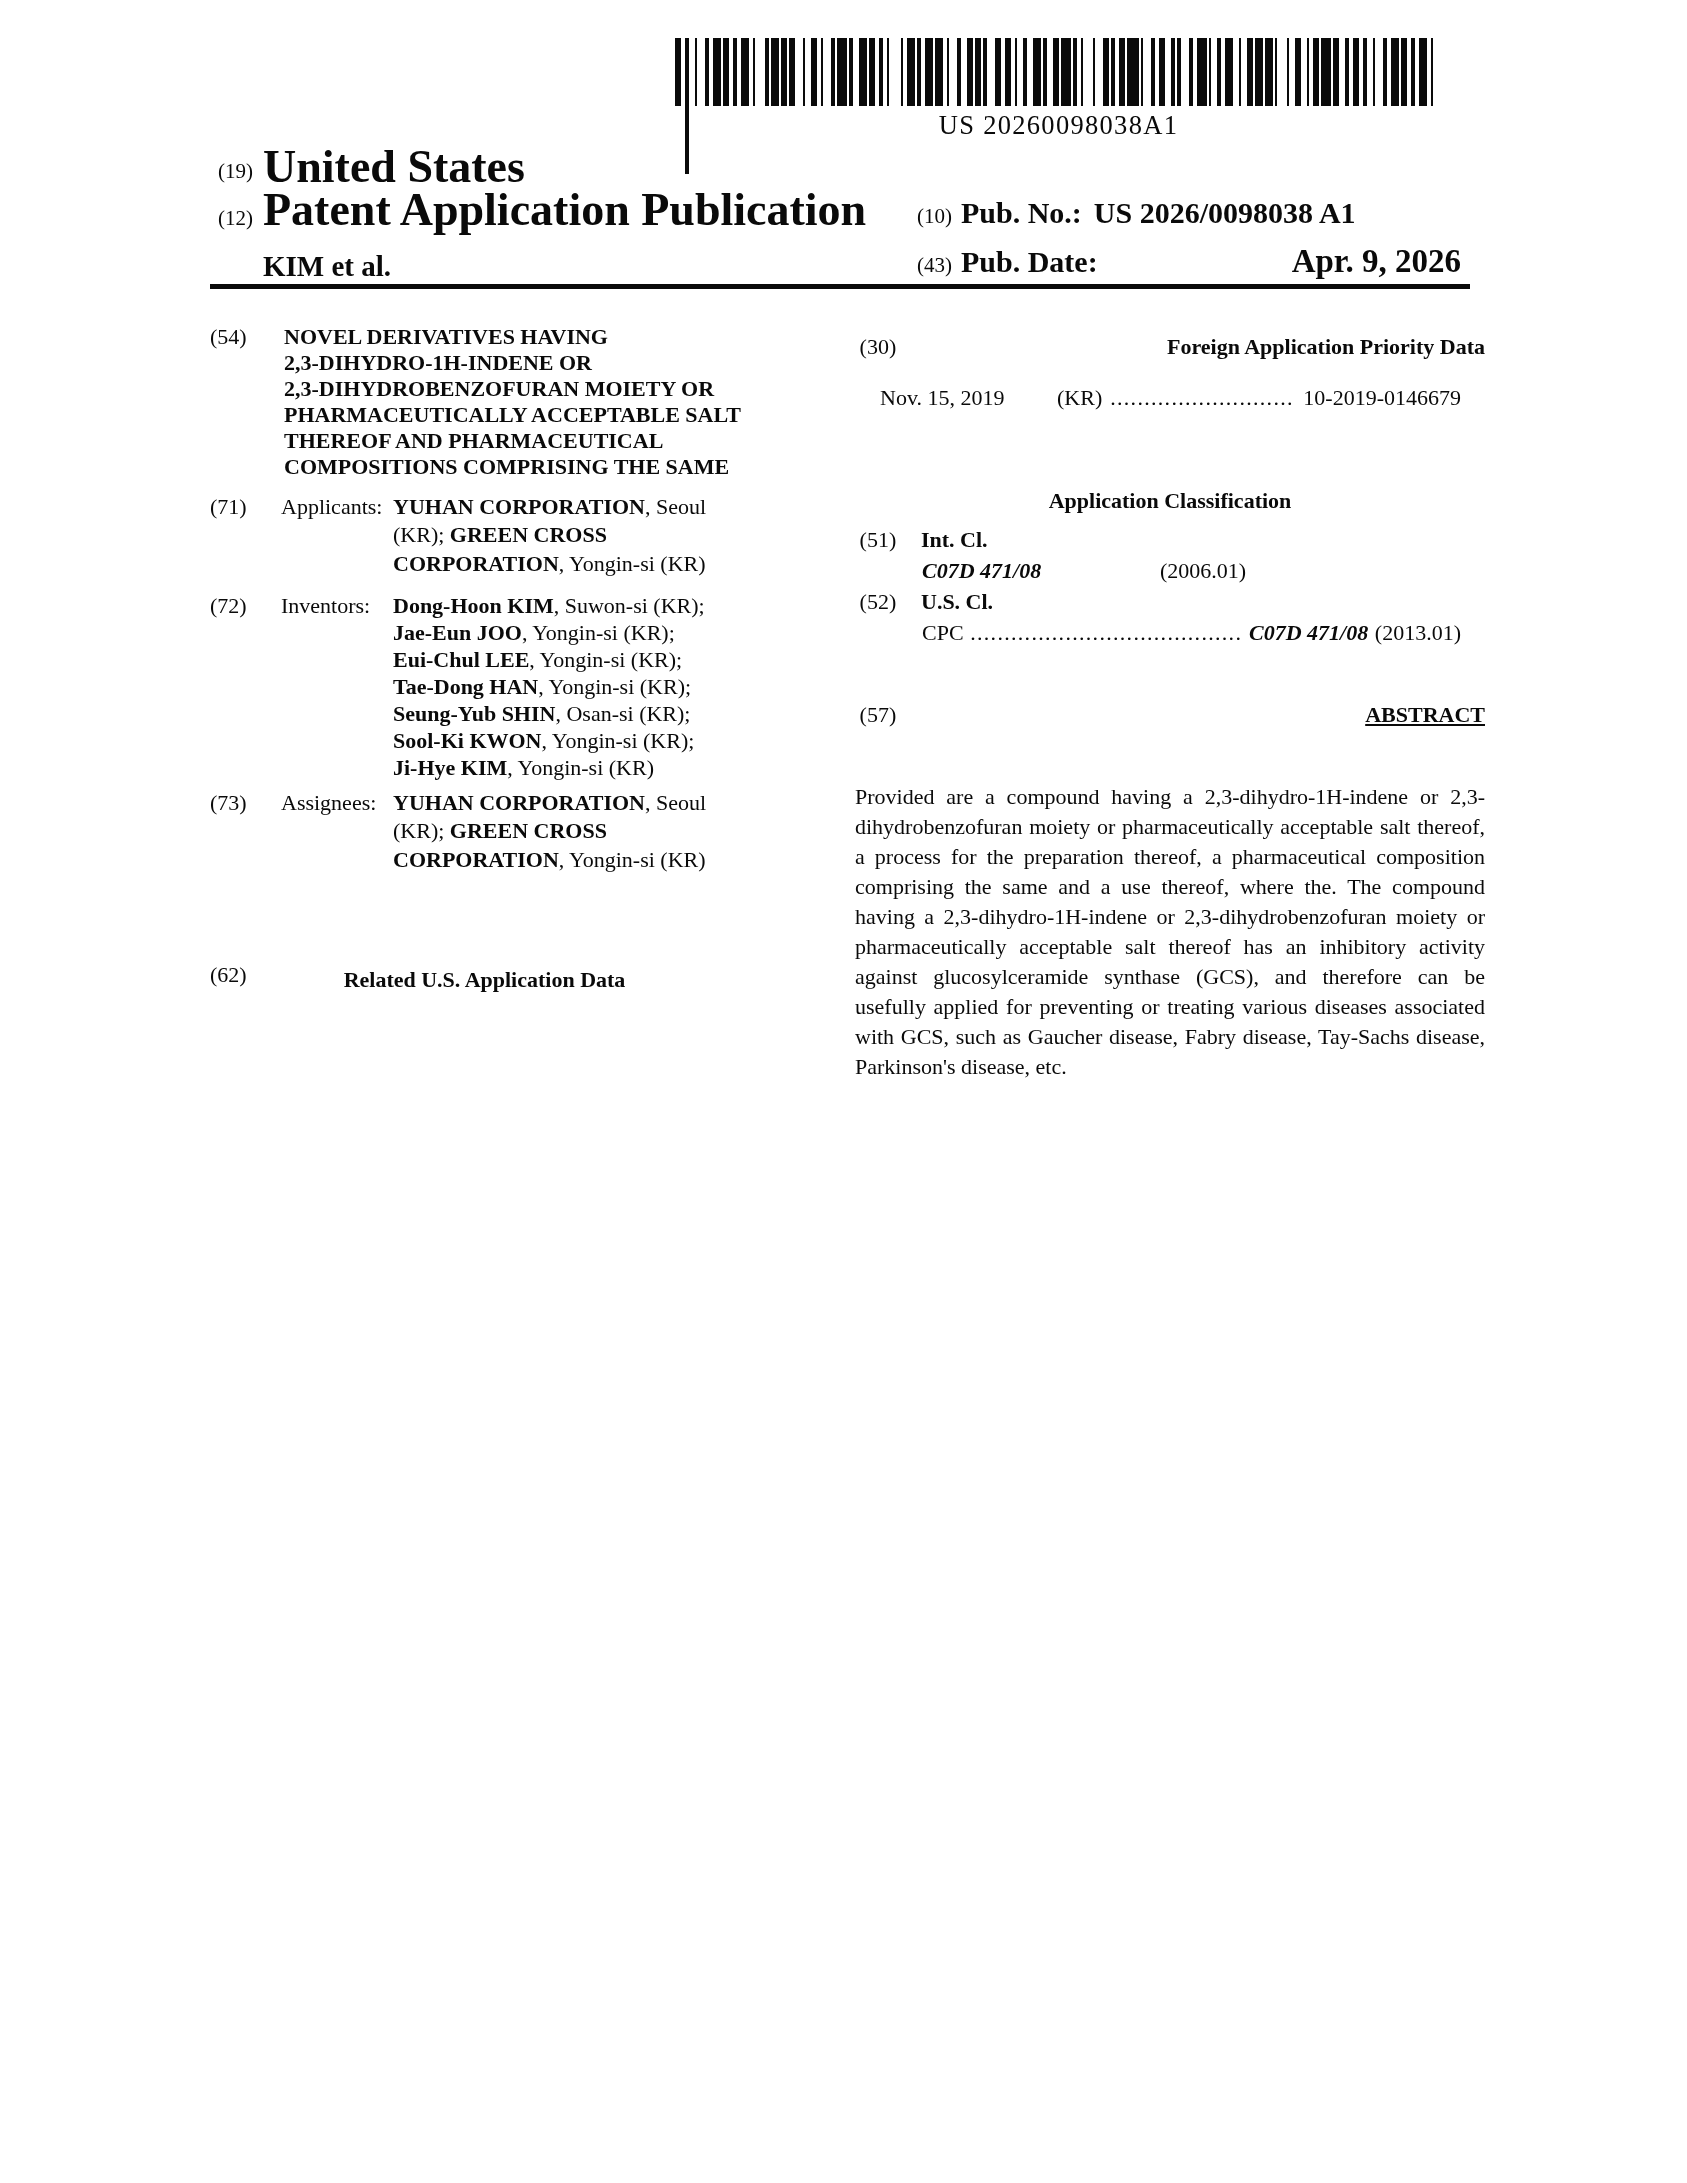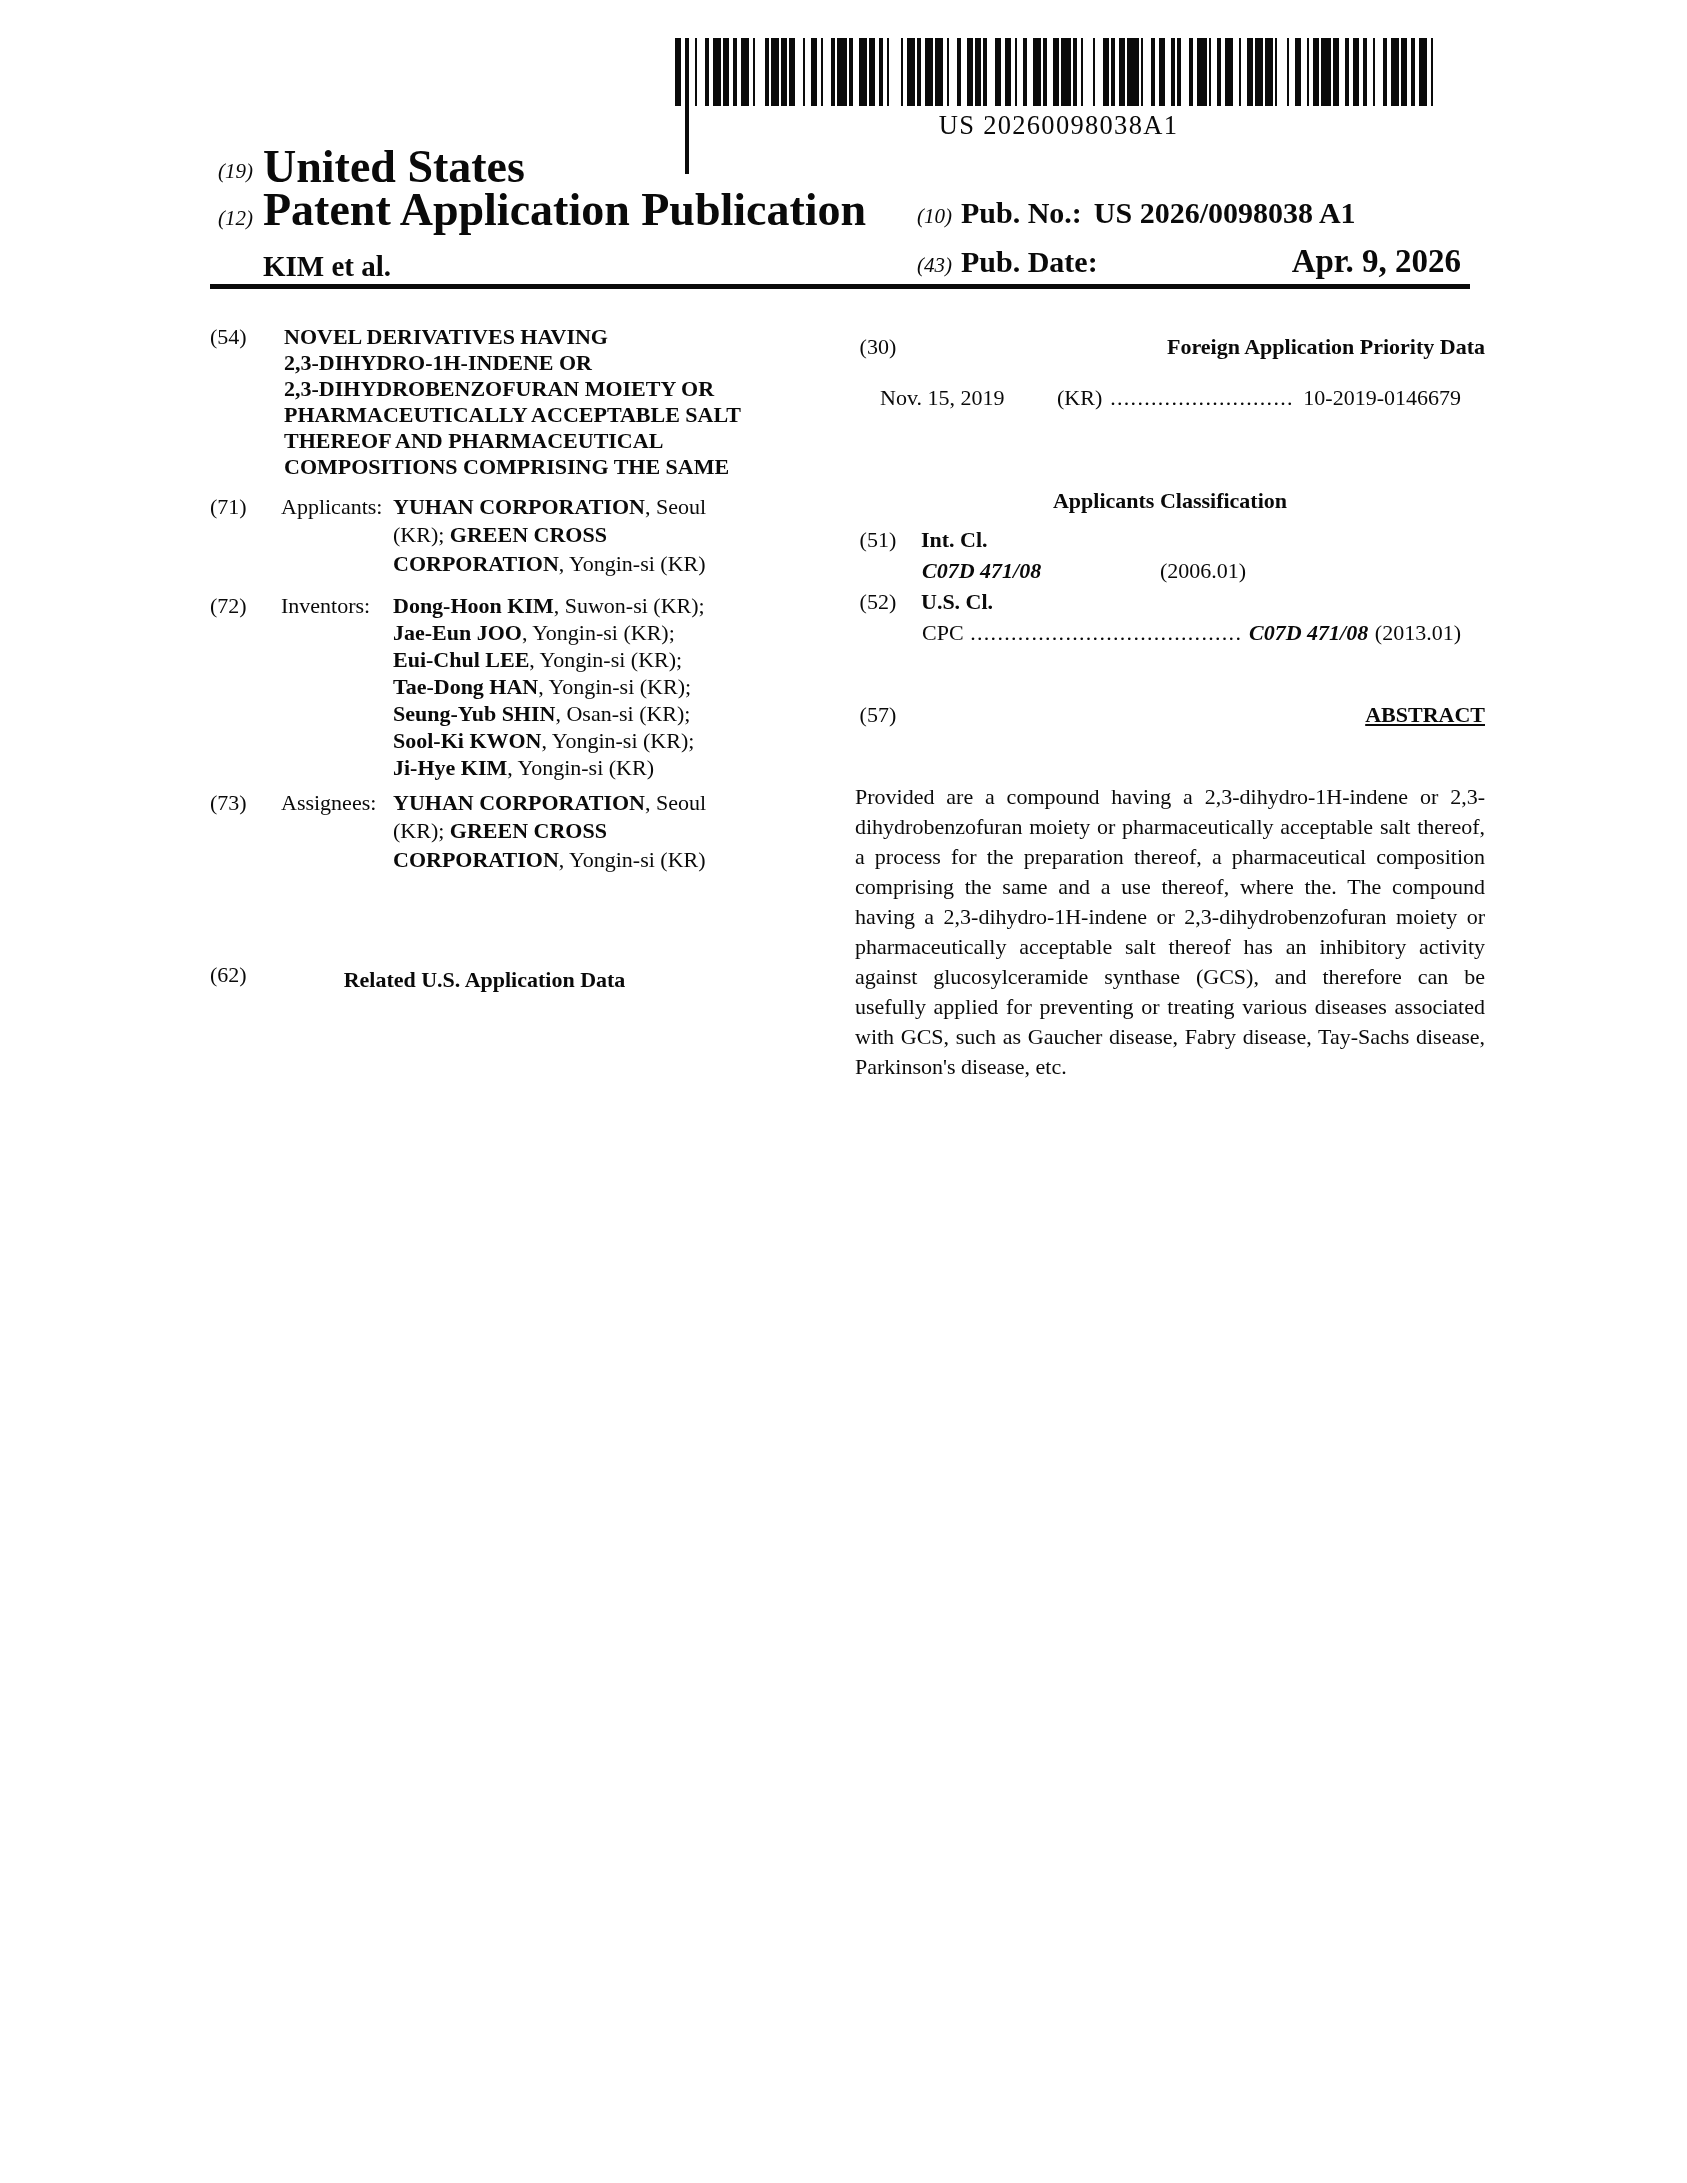--- a/index.html
+++ b/index.html
@@ -16,21 +16,21 @@
   .b{font-weight:bold;}
   .bi{font-weight:bold;font-style:italic;}
 
   
   #barcode{left:675px;top:38px;width:767px;height:68px;font-size:0;}
   #barcode span{display:inline-block;height:100%;vertical-align:top;}
   #barcode .bk{background:#0a0a0a;}
   #barcode-text{left:675px;top:110px;width:767px;text-align:center;font-size:26.5px;letter-spacing:1.3px;}
 
   
-  .tag{font-size:21px;font-style:italic;}
+  .tag{font-size:21px;}
   #tag19{left:218px;top:159px;}
   #country{left:263px;top:140px;font-size:46px;font-weight:bold;}
   #tag12{left:218px;top:206px;}
   #doctype{left:263px;top:183px;font-size:46px;font-weight:bold;}
   #authors{left:263px;top:250px;font-size:29px;font-weight:bold;}
   .hdr-right{left:917px;width:544px;display:flex;align-items:baseline;}
   #pubno-row{top:196px;}
   #pubdate-row{top:243px;}
   .hdr-right .tag{margin-right:9px;}
   .hdr-right .lbl{font-size:30px;font-weight:bold;}
@@ -164,21 +164,21 @@
     <div class="rheading">Foreign Application Priority Data</div>
   </div>
 
   <div class="abs" id="priority-row">
     <span id="priority-date">Nov. 15, 2019</span>
     <span>(KR)</span>
     <span id="priority-leader">....................................................</span>
     <span>10-2019-0146679</span>
   </div>
 
-  <div class="abs" id="pubclass-heading">Applicants Classification</div>
+  <div class="abs" id="pubclass-heading">Application Classification</div>
 
   <div class="abs rsect" id="sec51">
     <span class="stag">(51)</span>
     <div class="slabel2">Int. Cl.</div>
   </div>
   <div class="abs nowrap" id="int-row">
     <span class="bi" id="int-code">C07D 471/08</span><span>(2006.01)</span>
   </div>
 
   <div class="abs rsect" id="sec52">

